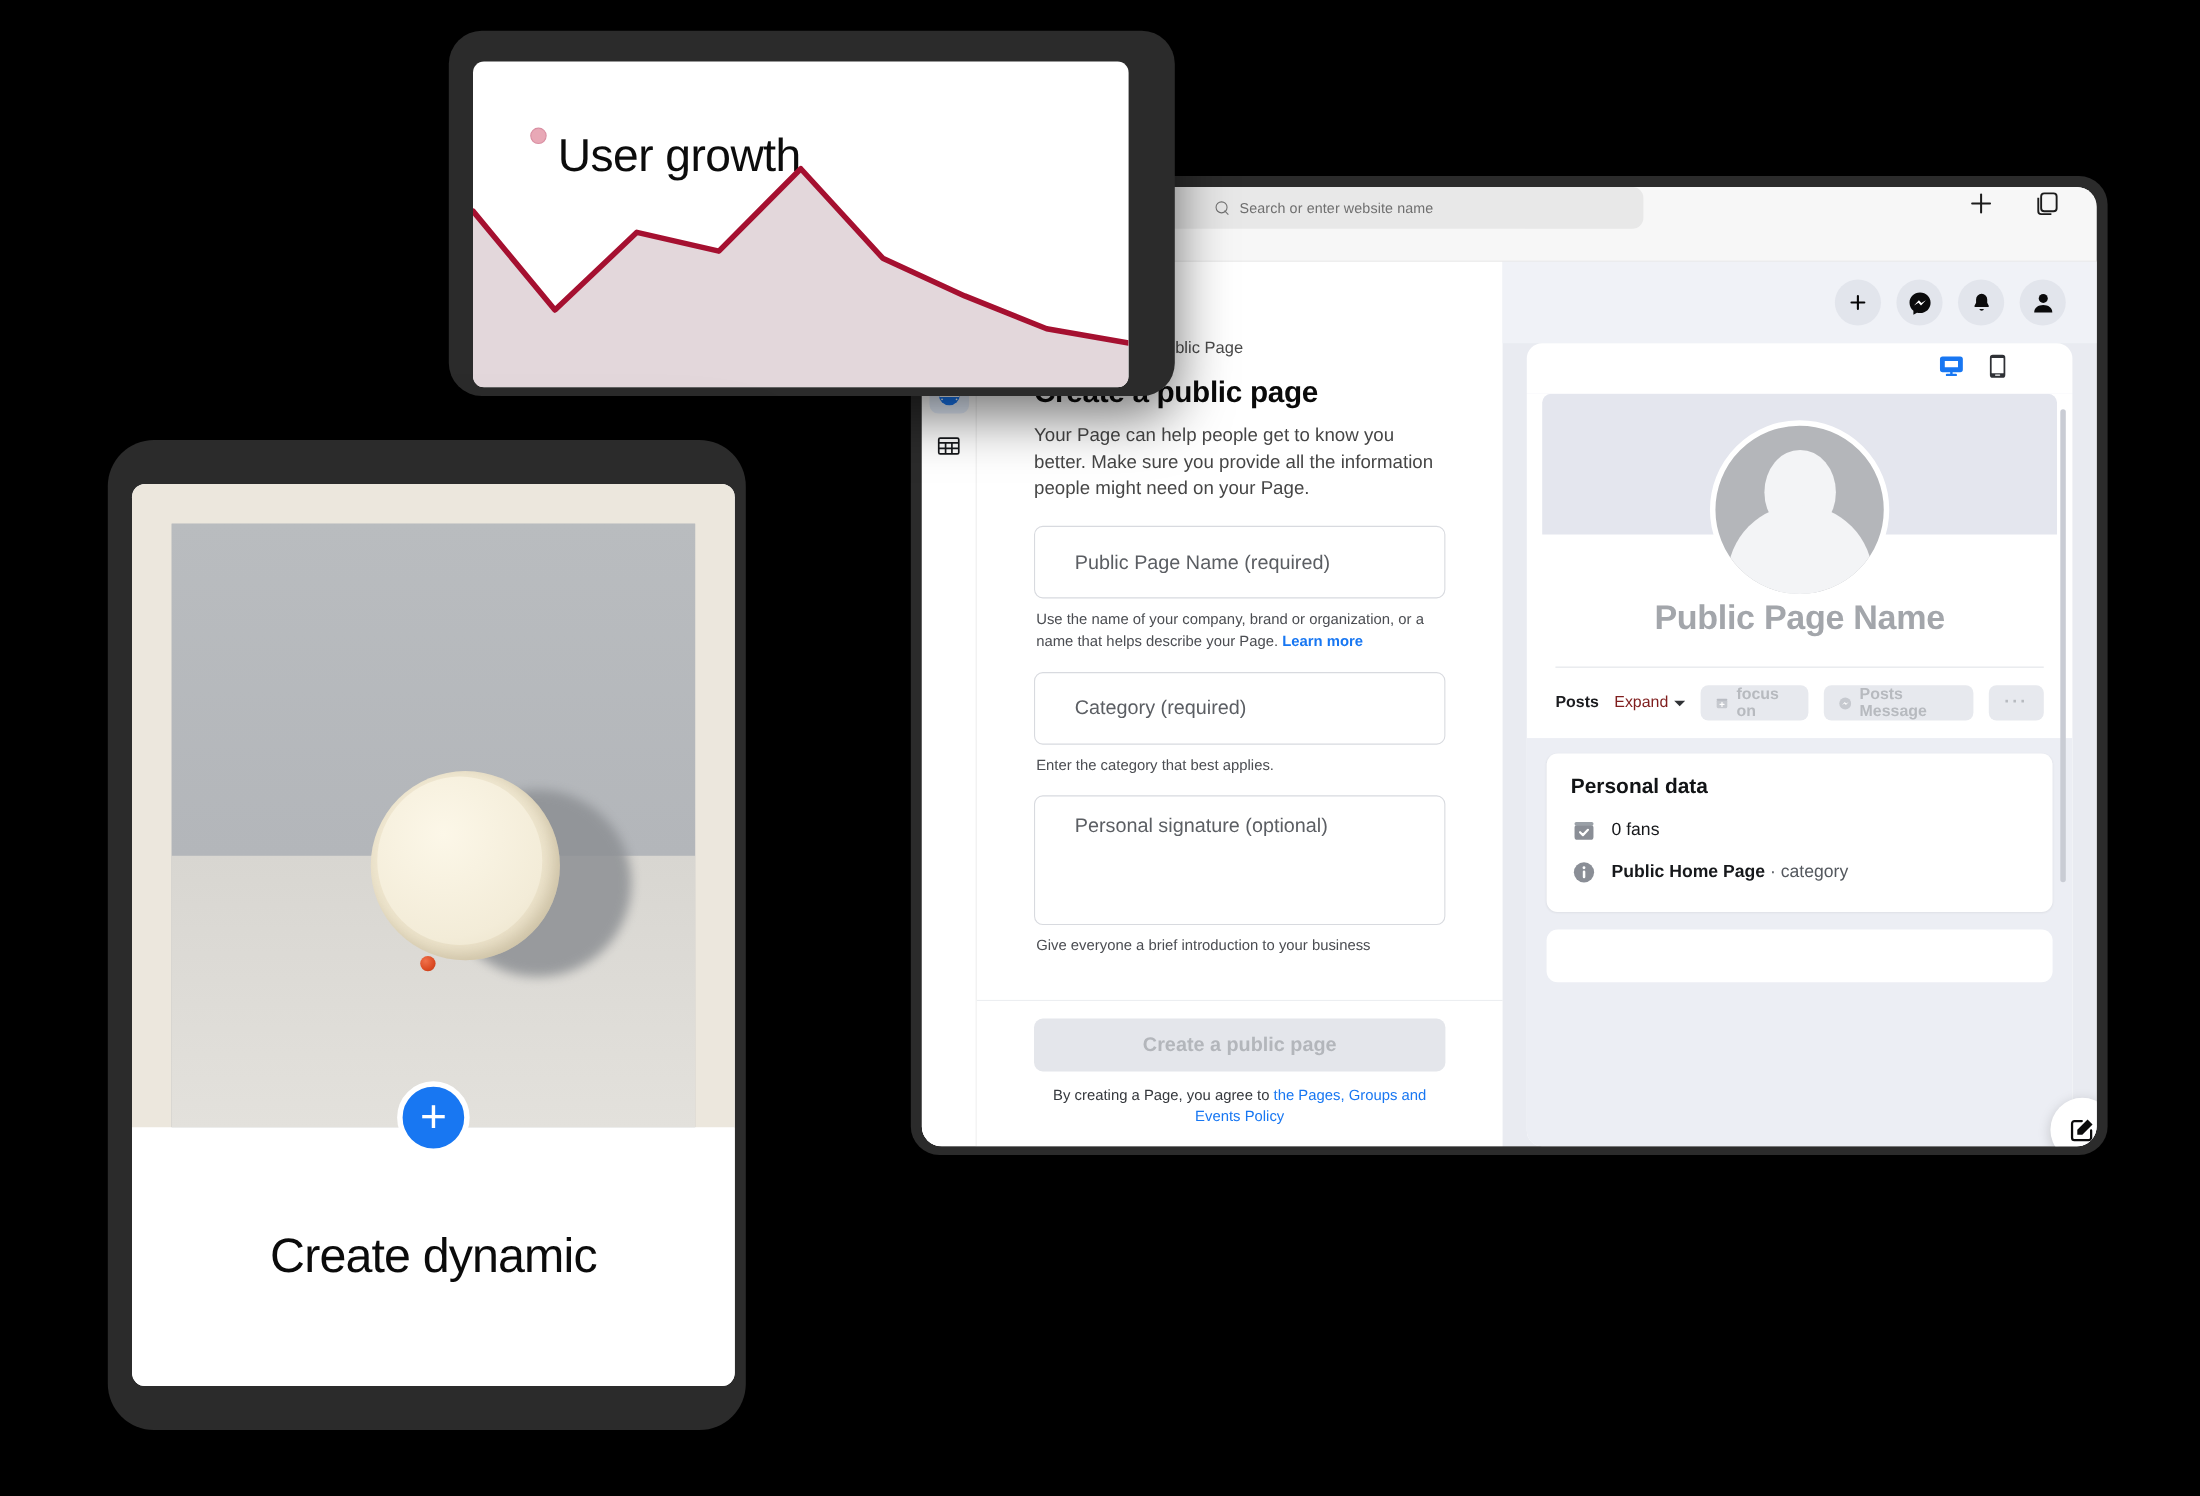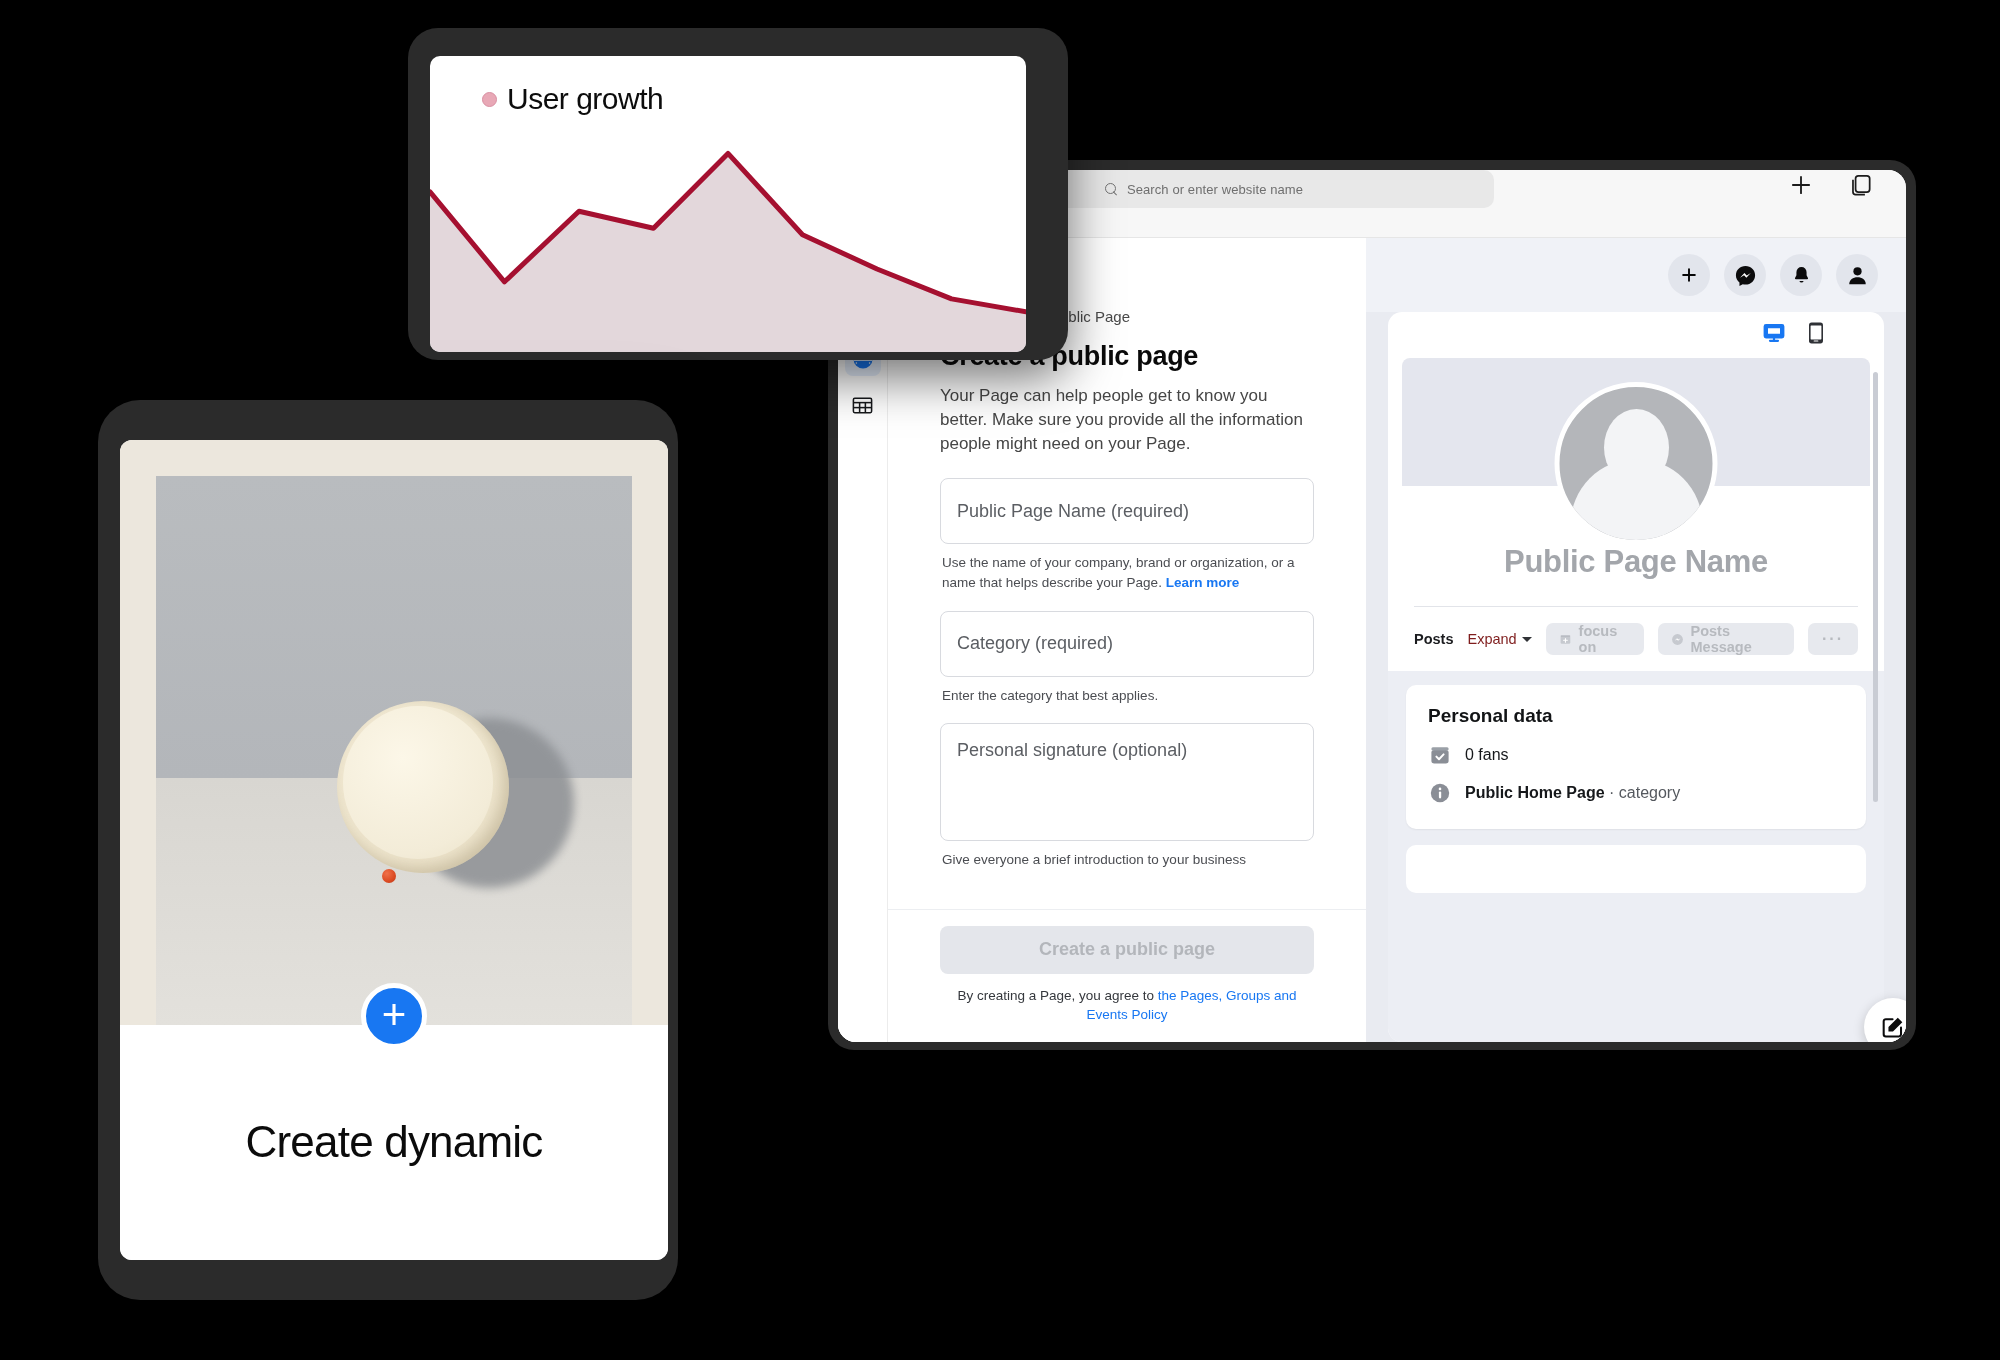--- a/index.html
+++ b/index.html
@@ -82,21 +82,21 @@
   .form-scroll {
     flex: 1 1 auto; overflow: hidden;
     padding: 70px 52px 0 52px;
   }
   .breadcrumb { font-size: 15px; color:#4a4a4a; margin-bottom: 16px; padding-left: 110px;}
   .form-title { font-size: 27px; font-weight: 700; color:#0a0a0a; letter-spacing:-.3px; margin-bottom: 12px;}
   .form-sub { font-size: 17px; line-height: 1.42; color: #464646; margin-bottom: 22px; max-width: 420px;}
   .field {
     width: 100%; height: 66px;
     border: 1px solid #d8dadf; border-radius: 8px;
-    display:flex; align-items:center; padding: 0 16px;
+    display:flex; align-items:center; padding: 0 36px;
     font-size: 18px; color: #5b5e63; background:#fff;
   }
   .field.tall { height: 118px; align-items: flex-start; padding-top: 16px; }
   .helper { font-size: 13.5px; color: #4b4d52; line-height: 1.45; margin: 9px 2px 18px 2px; }
   .helper a { color: #1877f2; text-decoration: none; font-weight: 600;}
   .helper.clip { margin-bottom: 0; }
 
   .form-footer {
     flex: 0 0 auto;
     background: #ffffff;
@@ -183,21 +183,21 @@
     background:#2b2b2b; border-radius: 30px;
     box-shadow: 0 18px 50px rgba(0,0,0,.55);
   }
   .chart-card {
     position:absolute; left: 22px; top: 28px;
     width: 596px; height: 296px;
     background:#fff; border-radius: 10px; overflow:hidden;
   }
   .chart-legend { display:flex; align-items:center; gap:10px; padding: 26px 0 0 52px;}
   .legend-dot { width: 15px; height:15px; border-radius:50%; background:#e8a8b6; border:1.5px solid #d98fa2;}
-  .legend-label { font-size: 30px; color:#0c0c0c; letter-spacing:-.5px;}
+  .legend-label { font-size: 42px; color:#0c0c0c; letter-spacing:-.5px;margin-top:35px;}
   .chart-svg { position:absolute; left:0; bottom:0; width: 596px; height: 230px;}
 
   
   .photo-frame {
     position:absolute; left: 98px; top: 400px;
     width: 580px; height: 900px;
     background:#2b2b2b; border-radius: 42px;
     box-shadow: 0 24px 70px rgba(0,0,0,.6);
   }
   .photo-card {

